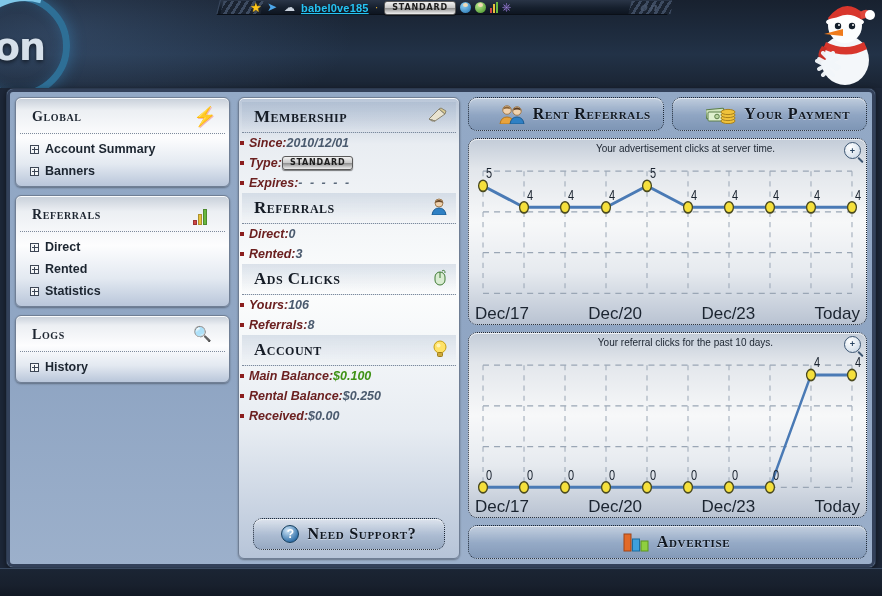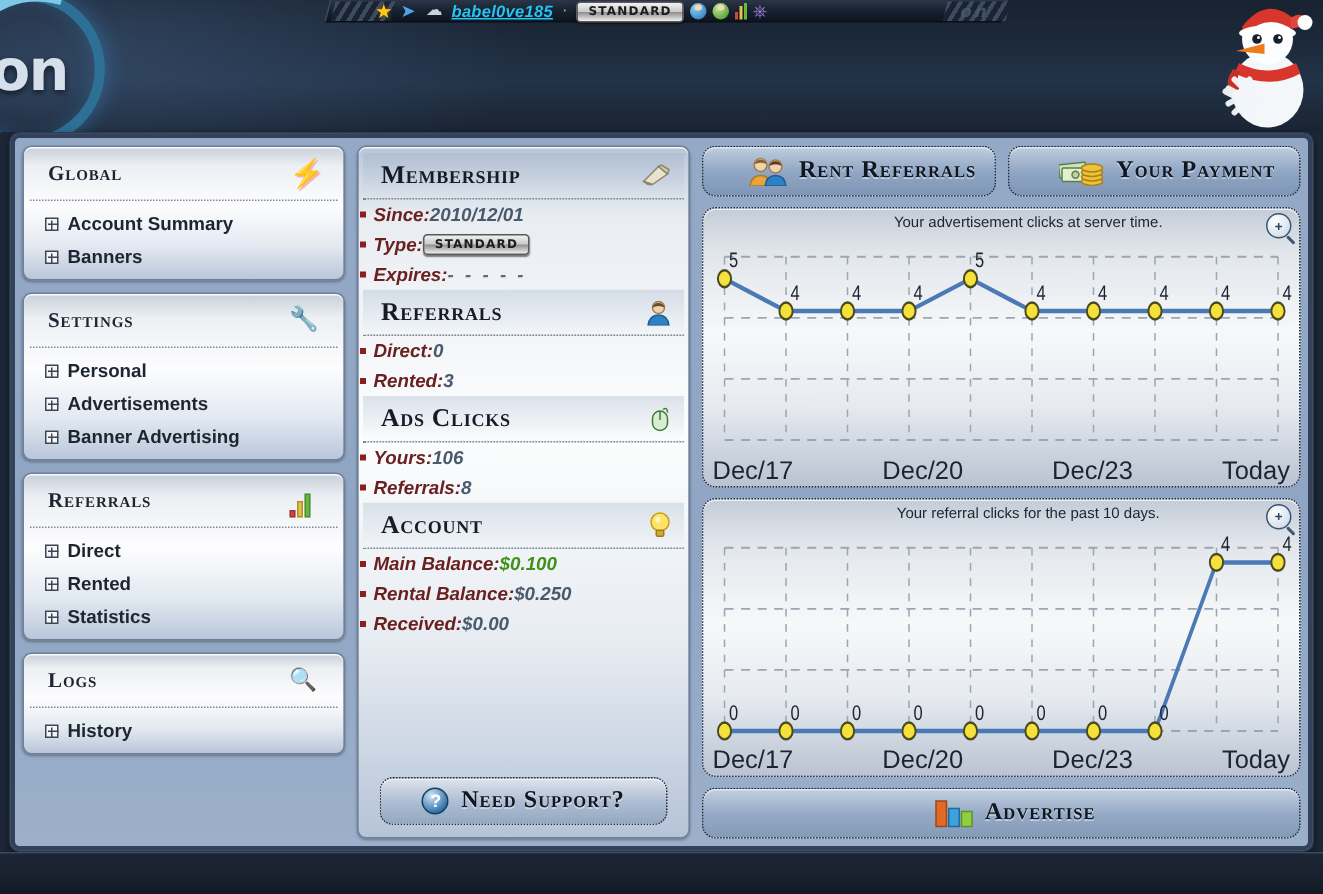--- a/index.html
+++ b/index.html
@@ -35,21 +35,21 @@
     position:absolute; left:222px; top:1px; width:40px; height:13px;
     background:repeating-linear-gradient(110deg,#3d4b61 0 3px,#1a2331 3px 7px);
     transform:skewX(-14deg); z-index:5;
   }
   .hatch.r{ left:630px; width:42px; }
   .ti{ width:13px; height:13px; position:relative; display:inline-block; flex:0 0 auto;}
   .star{ color:#ffc719; font-size:13px; line-height:13px; text-shadow:0 0 2px #7a5400;}
   .cursor{ color:#4da6e8; font-size:12px; line-height:13px; }
   .cloud{ color:#c9d2dd; font-size:11px; line-height:13px; }
   .uname{
-    color:#27c3f3; font-weight:bold; font-style:italic; font-size:11px;
+    color:#27c3f3; font-weight:bold; font-size:11px;
     text-decoration:underline; letter-spacing:.2px; white-space:nowrap;
     text-shadow:0 1px 0 #06202c;
   }
   .dot-sep{ color:#e4b23c; font-size:11px; line-height:11px; padding:0 2px;}
   .badge-std{
     display:inline-block; padding:1px 7px 2px; border-radius:3px;
     background:linear-gradient(180deg,#f2f2f2 0%,#c9c9c9 48%,#8e8e8e 52%,#efefef 100%);
     border:1px solid #5a5a5a;
     font-size:8px; font-weight:bold; letter-spacing:.8px; color:#1b1b1b;
     font-family:"DejaVu Sans", sans-serif;
@@ -165,21 +165,21 @@
   #midcol{
     width:222px;
     background:linear-gradient(180deg,#b9c6d8 0%,#e9edf2 10%,#fcfdfd 42%,#e7ecf2 72%,#b6c4d8 100%);
     border:1px solid #6f7e94;
     border-radius:6px;
     box-shadow:inset 0 1px 0 rgba(255,255,255,.9), 0 1px 2px rgba(0,0,0,.35);
     display:flex; flex-direction:column;
     padding:4px 0 6px;
   }
   .mhead{
-    display:flex; align-items:center; justify-content:space-between;
+    display:flex; justify-content:space-between;
     padding:5px 9px 5px 12px;
     margin:0 3px;
     border-bottom:1px dotted #7d8a9c;
     background:linear-gradient(180deg,rgba(150,170,195,.30),rgba(255,255,255,0));
     gap:28px;
   }
   .mhead .t{
     font-family:"Liberation Serif", serif; font-weight:bold;
     font-size:17px; color:#151c26; letter-spacing:.5px; font-variant:small-caps;
   }
@@ -335,38 +335,20 @@
       <div class="sbrow">
         <span class="plusbox"></span>
         <span>Account Summary</span>
       </div>
       <div class="sbrow">
         <span class="plusbox"></span>
         <span>Banners</span>
       </div>
     </div>
 
-    <div class="sbcard">
-      <div class="sbhead">
-        <span class="t">Settings</span>
-        <span class="ic wrench">🔧</span>
-      </div>
-      <div class="sbrow">
-        <span class="plusbox"></span>
-        <span>Personal</span>
-      </div>
-      <div class="sbrow">
-        <span class="plusbox"></span>
-        <span>Advertisements</span>
-      </div>
-      <div class="sbrow">
-        <span class="plusbox"></span>
-        <span>Banner Advertising</span>
-      </div>
-    </div>
 
     <div class="sbcard">
       <div class="sbhead">
         <span class="t">Referrals</span>
         <span class="ic">
           <span class="barsgrp" style="margin-top:3px">
             <i style="height:5px;background:#cf4646"></i>
                 <i style="height:11px;background:#e8c23c"></i>
                 <i style="height:16px;background:#69b83e"></i>
           </span>

